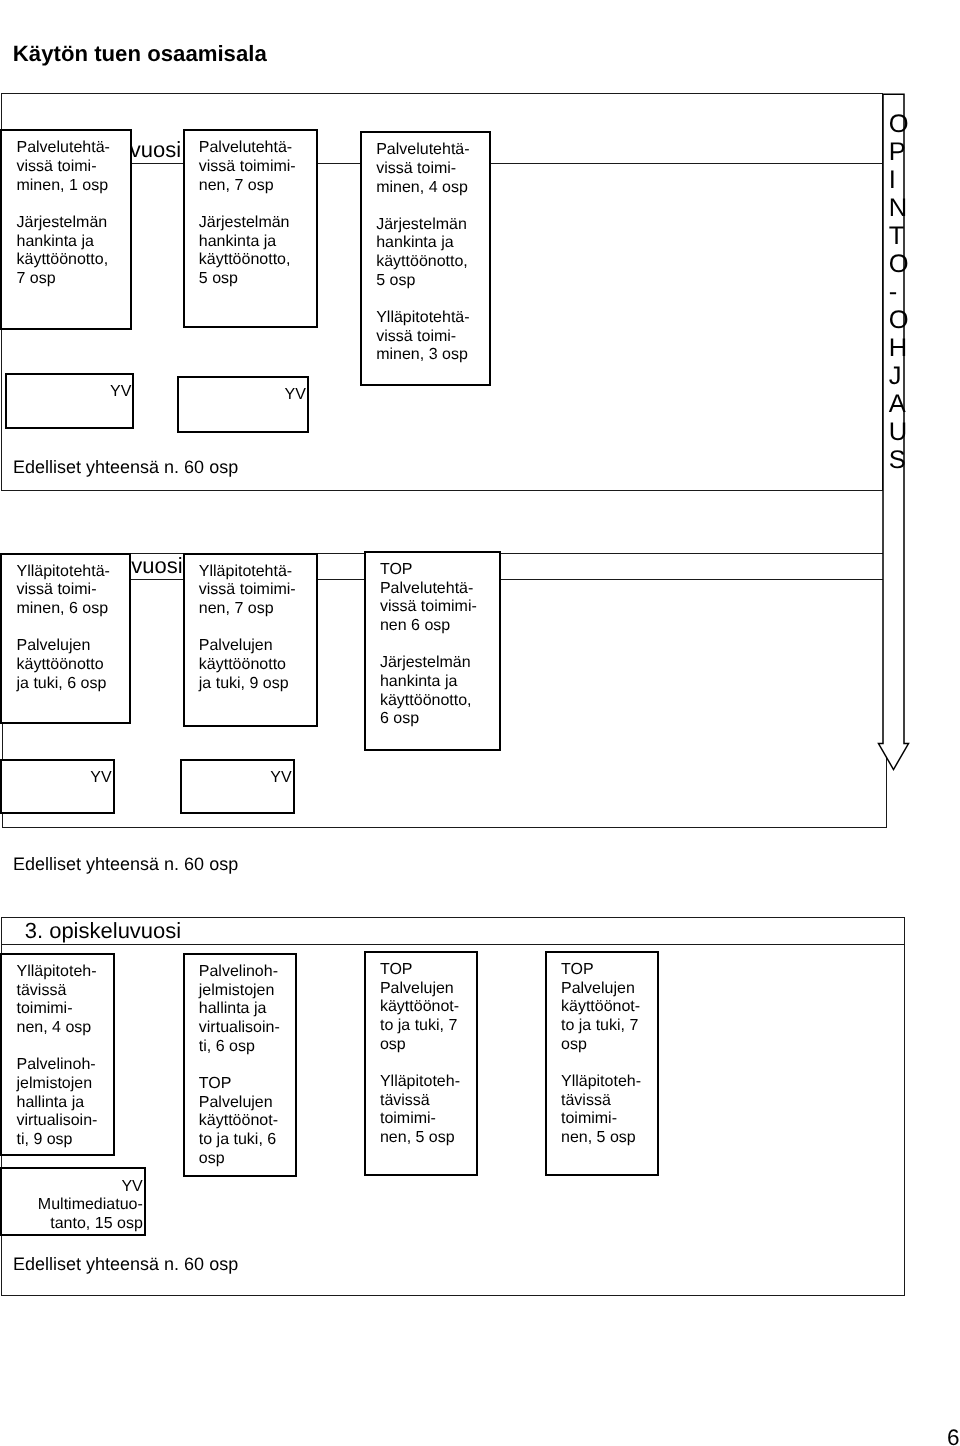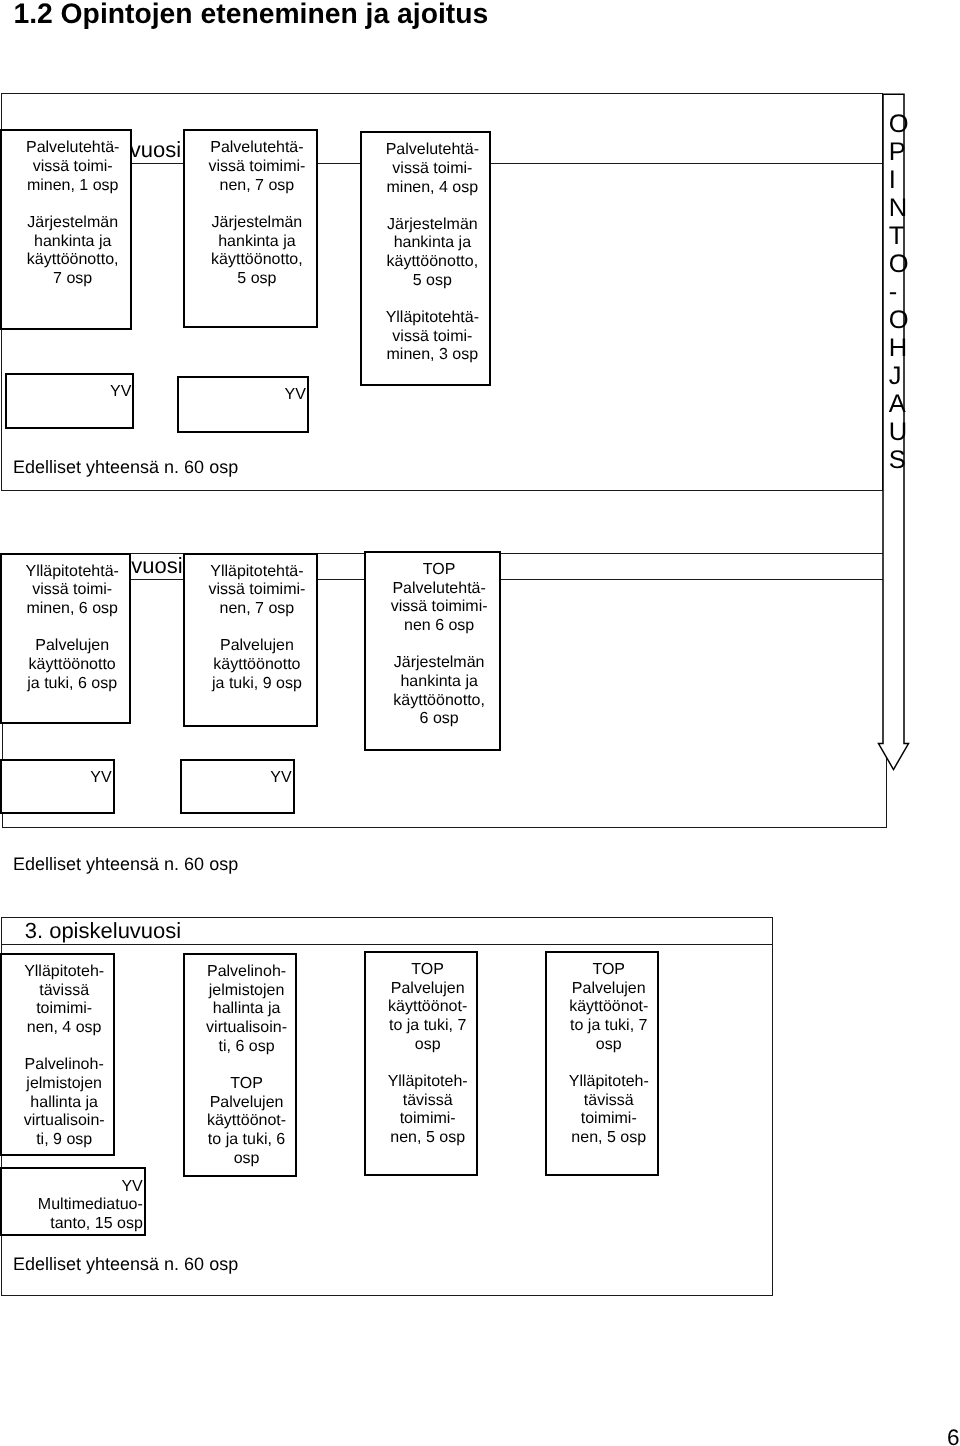--- a/index.html
+++ b/index.html
@@ -14,37 +14,37 @@
                 left:12.8px;top:43.3px;white-space:nowrap;}
   .page-number{position:absolute;font-size:22.5px;line-height:22.5px;left:947.0px;top:1427.2px;}
 
   .year-section{position:absolute;box-sizing:border-box;border:1.4px solid #1a1a1a;background:#ffffff;}
   .year-header{position:absolute;left:0;top:0;right:0;box-sizing:border-box;
                border-bottom:1.4px solid #1a1a1a;}
   .year-header .yh-text{position:absolute;left:23.1px;top:1.9px;font-size:22px;line-height:22px;
                         white-space:nowrap;}
   .course-box{position:absolute;box-sizing:border-box;border:2px solid #000000;background:#ffffff;
               font-size:16px;line-height:18.65px;}
-  .course-box .cb-text{position:absolute;left:14.3px;top:8.3px;right:1px;text-align:center;}
+  .course-box .cb-text{position:absolute;left:14.3px;top:8.3px;right:1px;}
   .yv-box{position:absolute;box-sizing:border-box;border:2px solid #000000;background:#ffffff;
           font-size:16px;line-height:18.65px;text-align:right;}
   .yv-box .cb-text{position:absolute;left:14.6px;top:8.2px;right:1px;}
   .blank-line{height:18.65px;}
   .section-total{position:absolute;font-size:18px;line-height:22px;white-space:nowrap;}
   .arrow-wrap{position:absolute;}
   .arrow-letters{position:absolute;left:16.8px;top:22.2px;width:30px;text-align:left;
                  font-size:25.5px;line-height:28px;}
   .arrow-letters div{height:28px;}
 </style>
 </head>
 <body>
 
 <div id="page">
 
-  <div class="doc-title">1.2 Opintojen eteneminen ja ajoitus</div>
+  <div class="doc-subtitle">Käytön tuen osaamisala</div>
 
   <div id="sections-host">
       <div class="year-section" style="left:0.6px;top:92.9px;width:882.2px;height:398.1px;">
         <div class="year-header" style="height:27.3px;margin-top:43px;">
           <span class="yh-text">1. opiskeluvuosi</span>
         </div>
       </div>
       <div class="course-box" style="left:0.2px;top:129.1px;width:131.7px;height:201.1px;">
         <div class="cb-text">
           <div>Palvelutehtä-</div>
@@ -140,21 +140,21 @@
         <div class="cb-text">
           <div>YV</div>
         </div>
       </div>
       <div class="yv-box" style="left:180.1px;top:759.2px;width:114.6px;height:54.7px;">
         <div class="cb-text">
           <div>YV</div>
         </div>
       </div>
       <div class="section-total" style="left:13px;top:853.2px;">Edelliset yhteensä n. 60 osp</div>
-      <div class="year-section" style="left:0.6px;top:917px;width:772px;height:379.2px;padding-left:41px;">
+      <div class="year-section" style="left:0.6px;top:917px;width:904px;height:379.2px;padding-left:41px;">
         <div class="year-header" style="height:27.3px;">
           <span class="yh-text">3. opiskeluvuosi</span>
         </div>
       </div>
       <div class="course-box" style="left:0.2px;top:952.75px;width:114.65px;height:203.25px;">
         <div class="cb-text">
           <div>Ylläpitoteh-</div>
           <div>tävissä</div>
           <div>toimimi-</div>
           <div>nen, 4 osp</div>

